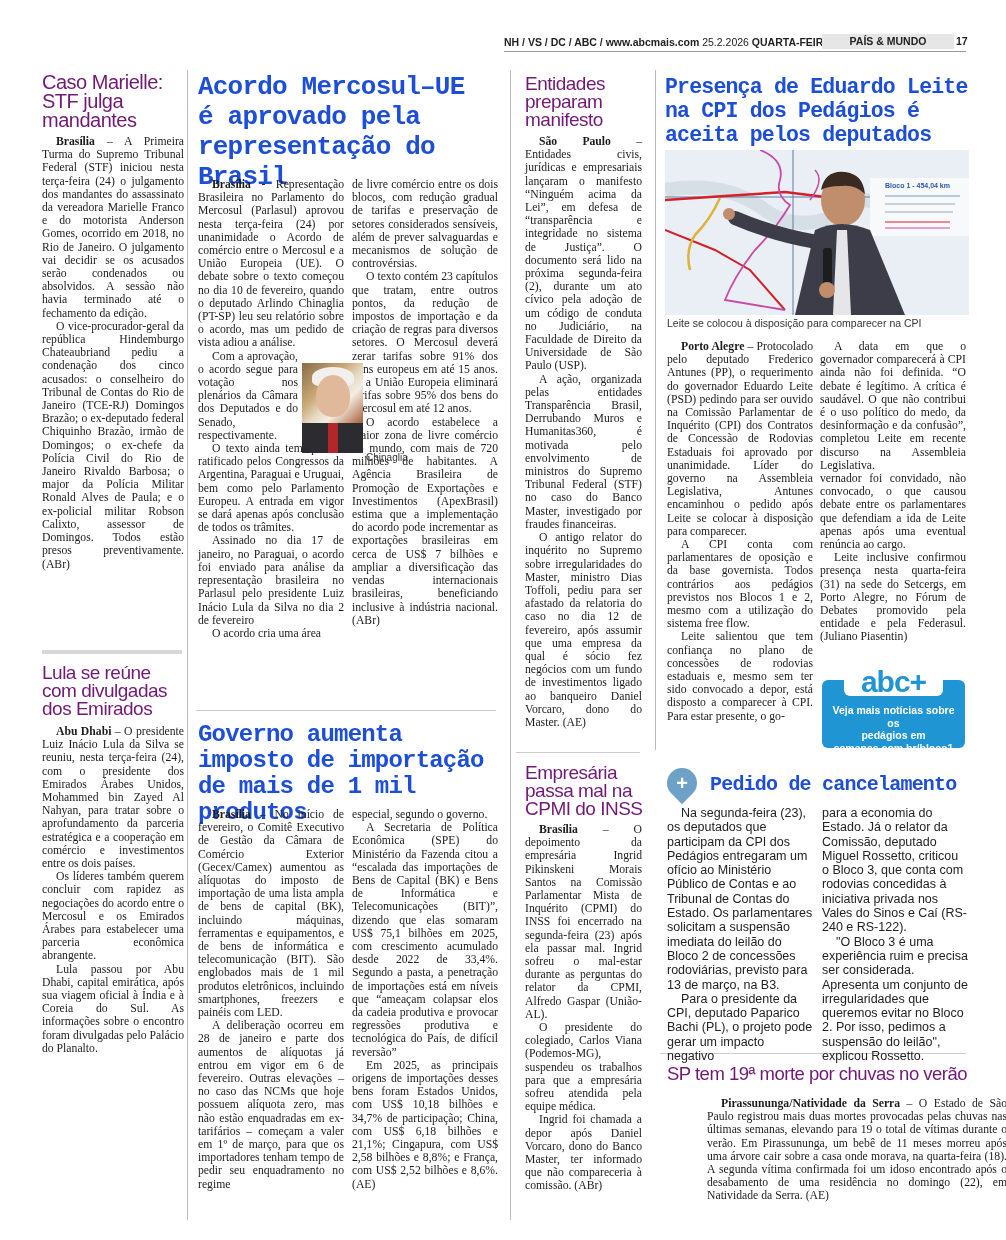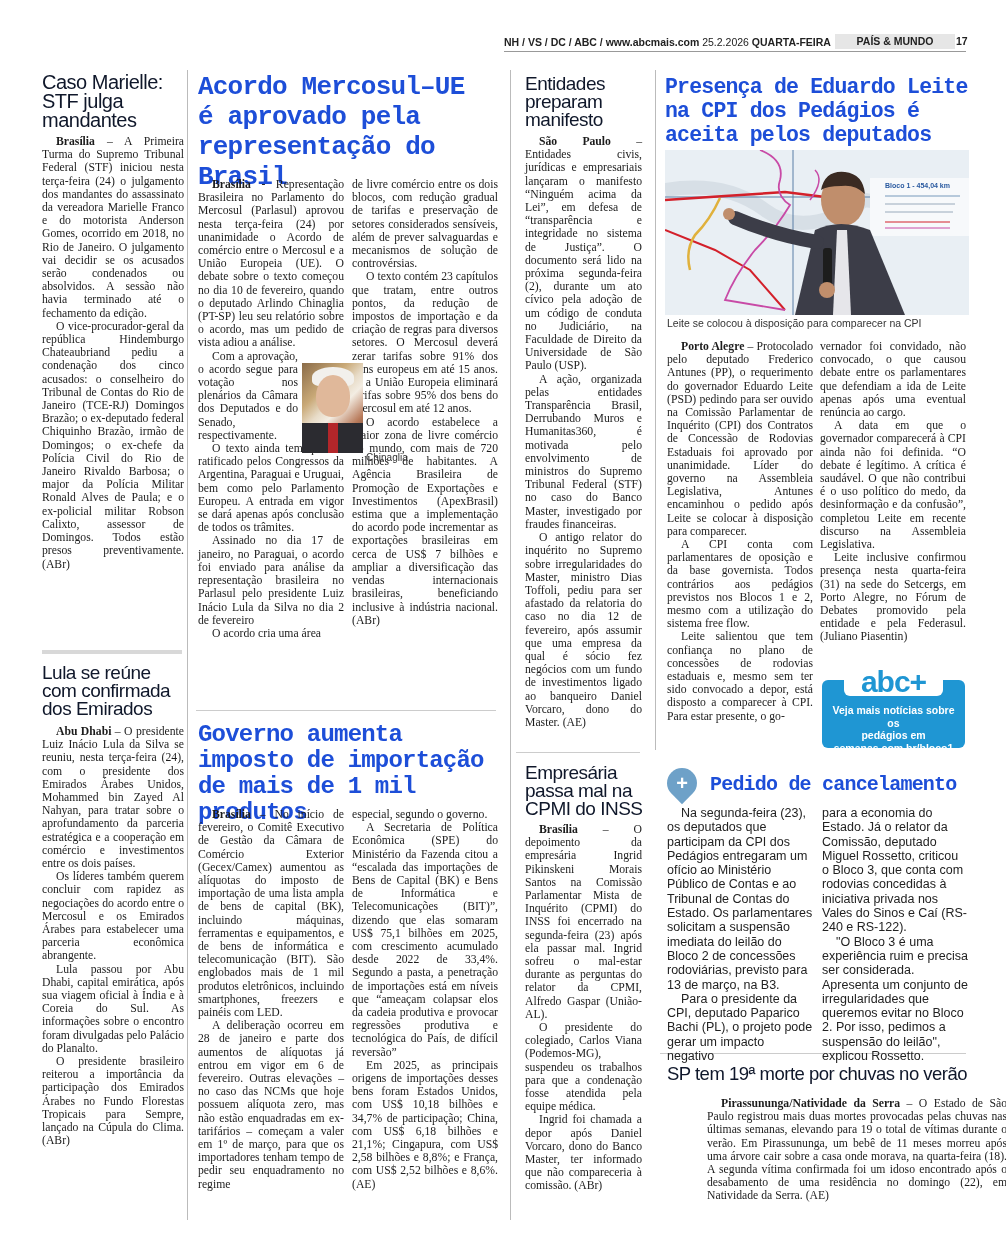--- a/index.html
+++ b/index.html
@@ -2,29 +2,29 @@
 <html><head>
 <meta charset="utf-8">
 <style>
   * { box-sizing: border-box; margin: 0; padding: 0; }
   html, body { width: 1006px; height: 1240px; background: #fff; overflow: hidden; }
   body { position: relative; font-family: "DejaVu Serif", serif; color: #1a1a1a; }
 
   .hdr { position: absolute; top: 34px; left: 504px; width: 462px; height: 18px; font-family: "Liberation Sans", sans-serif; font-size: 10.5px; font-weight: bold; color: #222; }
   .hdr .pubs { position: absolute; left: 0; top: 2px; white-space: nowrap; }
   .hdr .pubs .date { font-weight: normal; }
-  .hdr .section { position: absolute; left: 331px; top: 0; width: 120px; height: 15px; background: #e6e6e6; text-align: center; line-height: 15px; }
+  .hdr .section { position: absolute; left: 318px; top: 0; width: 132px; height: 15px; background: #e6e6e6; text-align: center; line-height: 15px; }
   .hdr .pageno { position: absolute; left: 452px; top: 1px; }
   .hdr-rule { position: absolute; top: 51px; left: 504px; width: 462px; height: 1px; background: #999; }
 
   .vrule { position: absolute; width: 1px; background: #bbb; }
   .hrule { position: absolute; height: 4px; background: #d8d8d8; }
   .hrule-thin { position: absolute; height: 1px; background: #ccc; }
 
-  .head-sans { position: absolute; font-family: "Liberation Sans", sans-serif; font-weight: normal; color: #0f172a; letter-spacing: -0.5px; }
+  .head-sans { position: absolute; font-family: "Liberation Sans", sans-serif; font-weight: normal; color: #701a75; letter-spacing: -0.5px; }
   .head-serif { position: absolute; font-family: Liberation Mono, monospace; font-weight: bold; color: #1d4ed8; letter-spacing: -0.8px; }
 
   .col { position: absolute; font-family: "Liberation Serif", serif; font-size: 11.7px; line-height: 13.2px; text-align: justify; hyphens: auto; color: #1c1c1c; }
   .col p { text-indent: 14px; }
   .col b { font-weight: bold; }
 
   .photo-chinaglia { position: absolute; left: 302px; top: 363px; width: 61px; height: 90px; background: linear-gradient(135deg,#8a6b48 0%,#c9a977 30%,#e8dcc8 45%,#f3ede3 55%,#b87a5a 75%,#3a2a24 100%); overflow: hidden; }
   .photo-chinaglia .face { position: absolute; left: 14px; top: 12px; width: 34px; height: 42px; border-radius: 50% 50% 45% 45%; background: #e0b89a; }
   .photo-chinaglia .hair { position: absolute; left: 10px; top: 4px; width: 42px; height: 20px; border-radius: 50% 50% 30% 30%; background: #f2f0ec; }
   .photo-chinaglia .suit { position: absolute; left: 0; top: 60px; width: 61px; height: 30px; background: #2b2b30; }
@@ -72,28 +72,27 @@
   </h2>
   <div class="col" style="left:42px;top:135px;width:142px;">
     <p><b>Brasília</b><span> – A Primeira Turma do Supremo Tribunal Federal (STF) iniciou nesta terça-feira (24) o julgamento dos mandantes do assassinato da vereadora Marielle Franco e do motorista Anderson Gomes, ocorrido em 2018, no Rio de Janeiro. O julgamento vai decidir se os acusados serão condenados ou absolvidos. A sessão não havia terminado até o fechamento da edição.</span></p>
     <p>O vice-procurador-geral da república Hindemburgo Chateaubriand pediu a condenação dos cinco acusados: o conselheiro do Tribunal de Contas do Rio de Janeiro (TCE-RJ) Domingos Brazão; o ex-deputado federal Chiquinho Brazão, irmão de Domingos; o ex-chefe da Polícia Civil do Rio de Janeiro Rivaldo Barbosa; o major da Polícia Militar Ronald Alves de Paula; e o ex-policial militar Robson Calixto, assessor de Domingos. Todos estão presos preventivamente. (ABr)</p>
   </div>
 </article>
 
 <article>
   <h2 class="head-sans" style="left:42px;top:664px;font-size:19px;line-height:18px;">
     <span>Lula se reúne</span><br>
-    <span>com confirmada</span><br>
+    <span>com divulgadas</span><br>
     <span>dos Emirados</span>
   </h2>
   <div class="col" style="left:42px;top:725px;width:142px;">
     <p><b>Abu Dhabi</b><span> – O presidente Luiz Inácio Lula da Silva se reuniu, nesta terça-feira (24), com o presidente dos Emirados Árabes Unidos, Mohammed bin Zayed Al Nahyan, para tratar sobre o aprofundamento da parceria estratégica e a cooperação em comércio e investimentos entre os dois países.</span></p>
     <p>Os líderes também querem concluir com rapidez as negociações do acordo entre o Mercosul e os Emirados Árabes para estabelecer uma parceria econômica abrangente.</p>
     <p>Lula passou por Abu Dhabi, capital emirática, após sua viagem oficial à Índia e à Coreia do Sul. As informações sobre o encontro foram divulgadas pelo Palácio do Planalto.</p>
-    <p>O presidente brasileiro reiterou a importância da participação dos Emirados Árabes no Fundo Florestas Tropicais para Sempre, lançado na Cúpula do Clima. (ABr)</p>
   </div>
 </article>
 
 <article>
   <h1 class="head-serif" style="left:198px;top:72px;font-size:26px;line-height:30px;width:310px;">
     <span>Acordo Mercosul–UE</span><br>
     <span>é aprovado pela</span><br>
     <span>representação do Brasil</span>
   </h1>
   <div class="col" style="left:198px;top:178px;width:146px;">
@@ -148,21 +147,21 @@
 </article>
 
 <article>
   <h2 class="head-sans" style="left:525px;top:764px;font-size:19px;line-height:18px;">
     <span>Empresária</span><br>
     <span>passa mal na</span><br>
     <span>CPMI do INSS</span>
   </h2>
   <div class="col" style="left:525px;top:823px;width:117px;">
     <p><b>Brasília</b><span> – O depoimento da empresária Ingrid Pikinskeni Morais Santos na Comissão Parlamentar Mista de Inquérito (CPMI) do INSS foi encerrado na segunda-feira (23) após ela passar mal. Ingrid sofreu o mal-estar durante as perguntas do relator da CPMI, Alfredo Gaspar (União-AL).</span></p>
-    <p>O presidente do colegiado, Carlos Viana (Podemos-MG), suspendeu os trabalhos para que a condenação fosse atendida pela equipe médica.</p>
+    <p>O presidente do colegiado, Carlos Viana (Podemos-MG), suspendeu os trabalhos para que a empresária sofreu atendida pela equipe médica.</p>
     <p>Ingrid foi chamada a depor após Daniel Vorcaro, dono do Banco Master, ter informado que não compareceria à comissão. (ABr)</p>
   </div>
 </article>
 
 <article>
   <h1 class="head-serif" style="left:665px;top:75px;font-size:21.5px;line-height:24px;width:310px;">
     <span>Presença de Eduardo Leite</span><br>
     <span>na CPI dos Pedágios é</span><br>
     <span>aceita pelos deputados</span>
   </h1>
@@ -195,22 +194,22 @@
       <circle cx="162" cy="140" r="8" fill="#c08e6c"></circle>
     </svg>
   </div>
   <div class="photo-caption">Leite se colocou à disposição para comparecer na CPI</div>
   <div class="col" style="left:667px;top:340px;width:146px;">
     <p><b>Porto Alegre</b><span> – Protocolado pelo deputado Frederico Antunes (PP), o requerimento do governador Eduardo Leite (PSD) pedindo para ser ouvido na Comissão Parlamentar de Inquérito (CPI) dos Contratos de Concessão de Rodovias Estaduais foi aprovado por unanimidade. Líder do governo na Assembleia Legislativa, Antunes encaminhou o pedido após Leite se colocar à disposição para comparecer.</span></p>
     <p>A CPI conta com parlamentares de oposição e da base governista. Todos contrários aos pedágios previstos nos Blocos 1 e 2, mesmo com a utilização do sistema free flow.</p>
     <p>Leite salientou que tem confiança no plano de concessões de rodovias estaduais e, mesmo sem ter sido convocado a depor, está disposto a comparecer à CPI. Para estar presente, o go-</p>
   </div>
   <div class="col" style="left:820px;top:340px;width:146px;">
+    <p>A data em que o governador comparecerá à CPI ainda não foi definida. “O debate é legítimo. A crítica é saudável. O que não contribui é o uso político do medo, da desinformação e da confusão”, completou Leite em recente discurso na Assembleia Legislativa.</p>
     <p style="text-indent:0;">vernador foi convidado, não convocado, o que causou debate entre os parlamentares que defendiam a ida de Leite apenas após uma eventual renúncia ao cargo.</p>
-    <p>A data em que o governador comparecerá à CPI ainda não foi definida. “O debate é legítimo. A crítica é saudável. O que não contribui é o uso político do medo, da desinformação e da confusão”, completou Leite em recente discurso na Assembleia Legislativa.</p>
     <p>Leite inclusive confirmou presença nesta quarta-feira (31) na sede do Setcergs, em Porto Alegre, no Fórum de Debates promovido pela entidade e pela Federasul. (Juliano Piasentin)</p>
   </div>
   <a class="promo">
     <span class="logo-wrap"></span>
     <span class="logo">abc+</span>
     <span class="txt">
       <span>Veja mais notícias sobre os</span><br>
       <span>pedágios em</span><br>
       <span>semanas.com.br/bloco1</span>
     </span>

